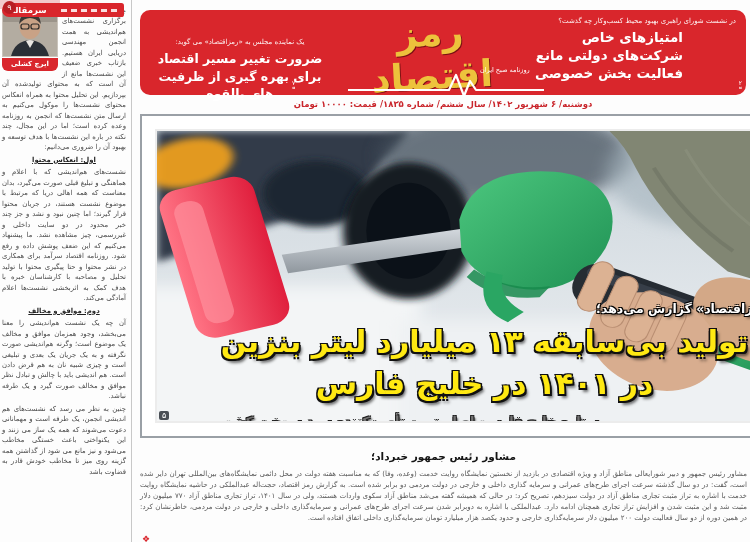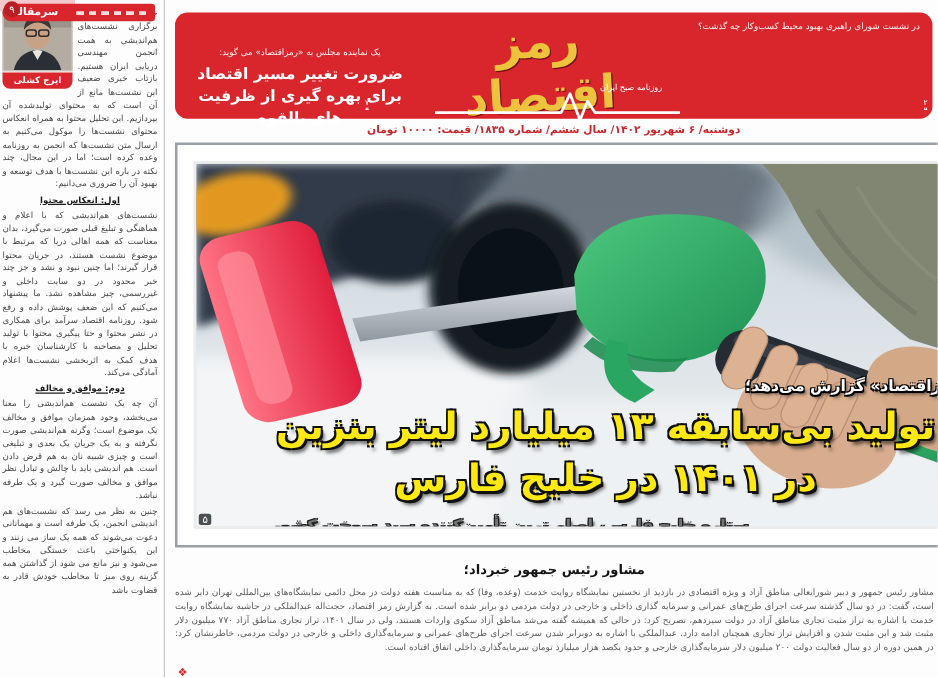--- a/index.html
+++ b/index.html
@@ -87,20 +87,21 @@
     <div class="sb-sub">دوم: موافق و مخالف</div>
     <p>آن چه یک نشست هم‌اندیشی را معنا می‌بخشد، وجود همزمان موافق و مخالف یک موضوع است؛ وگرنه هم‌اندیشی صورت نگرفته و به یک جریان یک بعدی و تبلیغی است و چیزی شبیه نان به هم قرض دادن است. هم اندیشی باید با چالش و تبادل نظر موافق و مخالف صورت گیرد و یک طرفه نباشد.</p>
     <p>چنین به نظر می رسد که نشست‌های هم اندیشی انجمن، یک طرفه است و مهمانانی دعوت می‌شوند که همه یک ساز می زنند و این یکنواختی باعث خستگی مخاطب می‌شود و نیز مانع می شود از گذاشتن همه گزینه روی میز تا مخاطب خودش قادر به قضاوت باشد</p>
   </div>
 </div>
 <div id="divider"></div>
 
 <div id="header-red">
   <div class="hdr-right">
     <div class="kick">در نشست شورای راهبری بهبود محیط کسب‌وکار چه گذشت؟</div>
+    <div class="head">امتیازهای خاص شرکت‌های دولتی مانع فعالیت بخش خصوصی</div>
   </div>
   <div class="page-ref" style="right:4px;">
     <span>۲</span><br>
     <span>❝</span>
   </div>
 
   <div class="logo-wrap">
     <span class="logo-text">رمز اقتصاد</span>
   </div>
   <svg class="heartbeat" width="196" height="26" viewBox="0 0 196 26">

